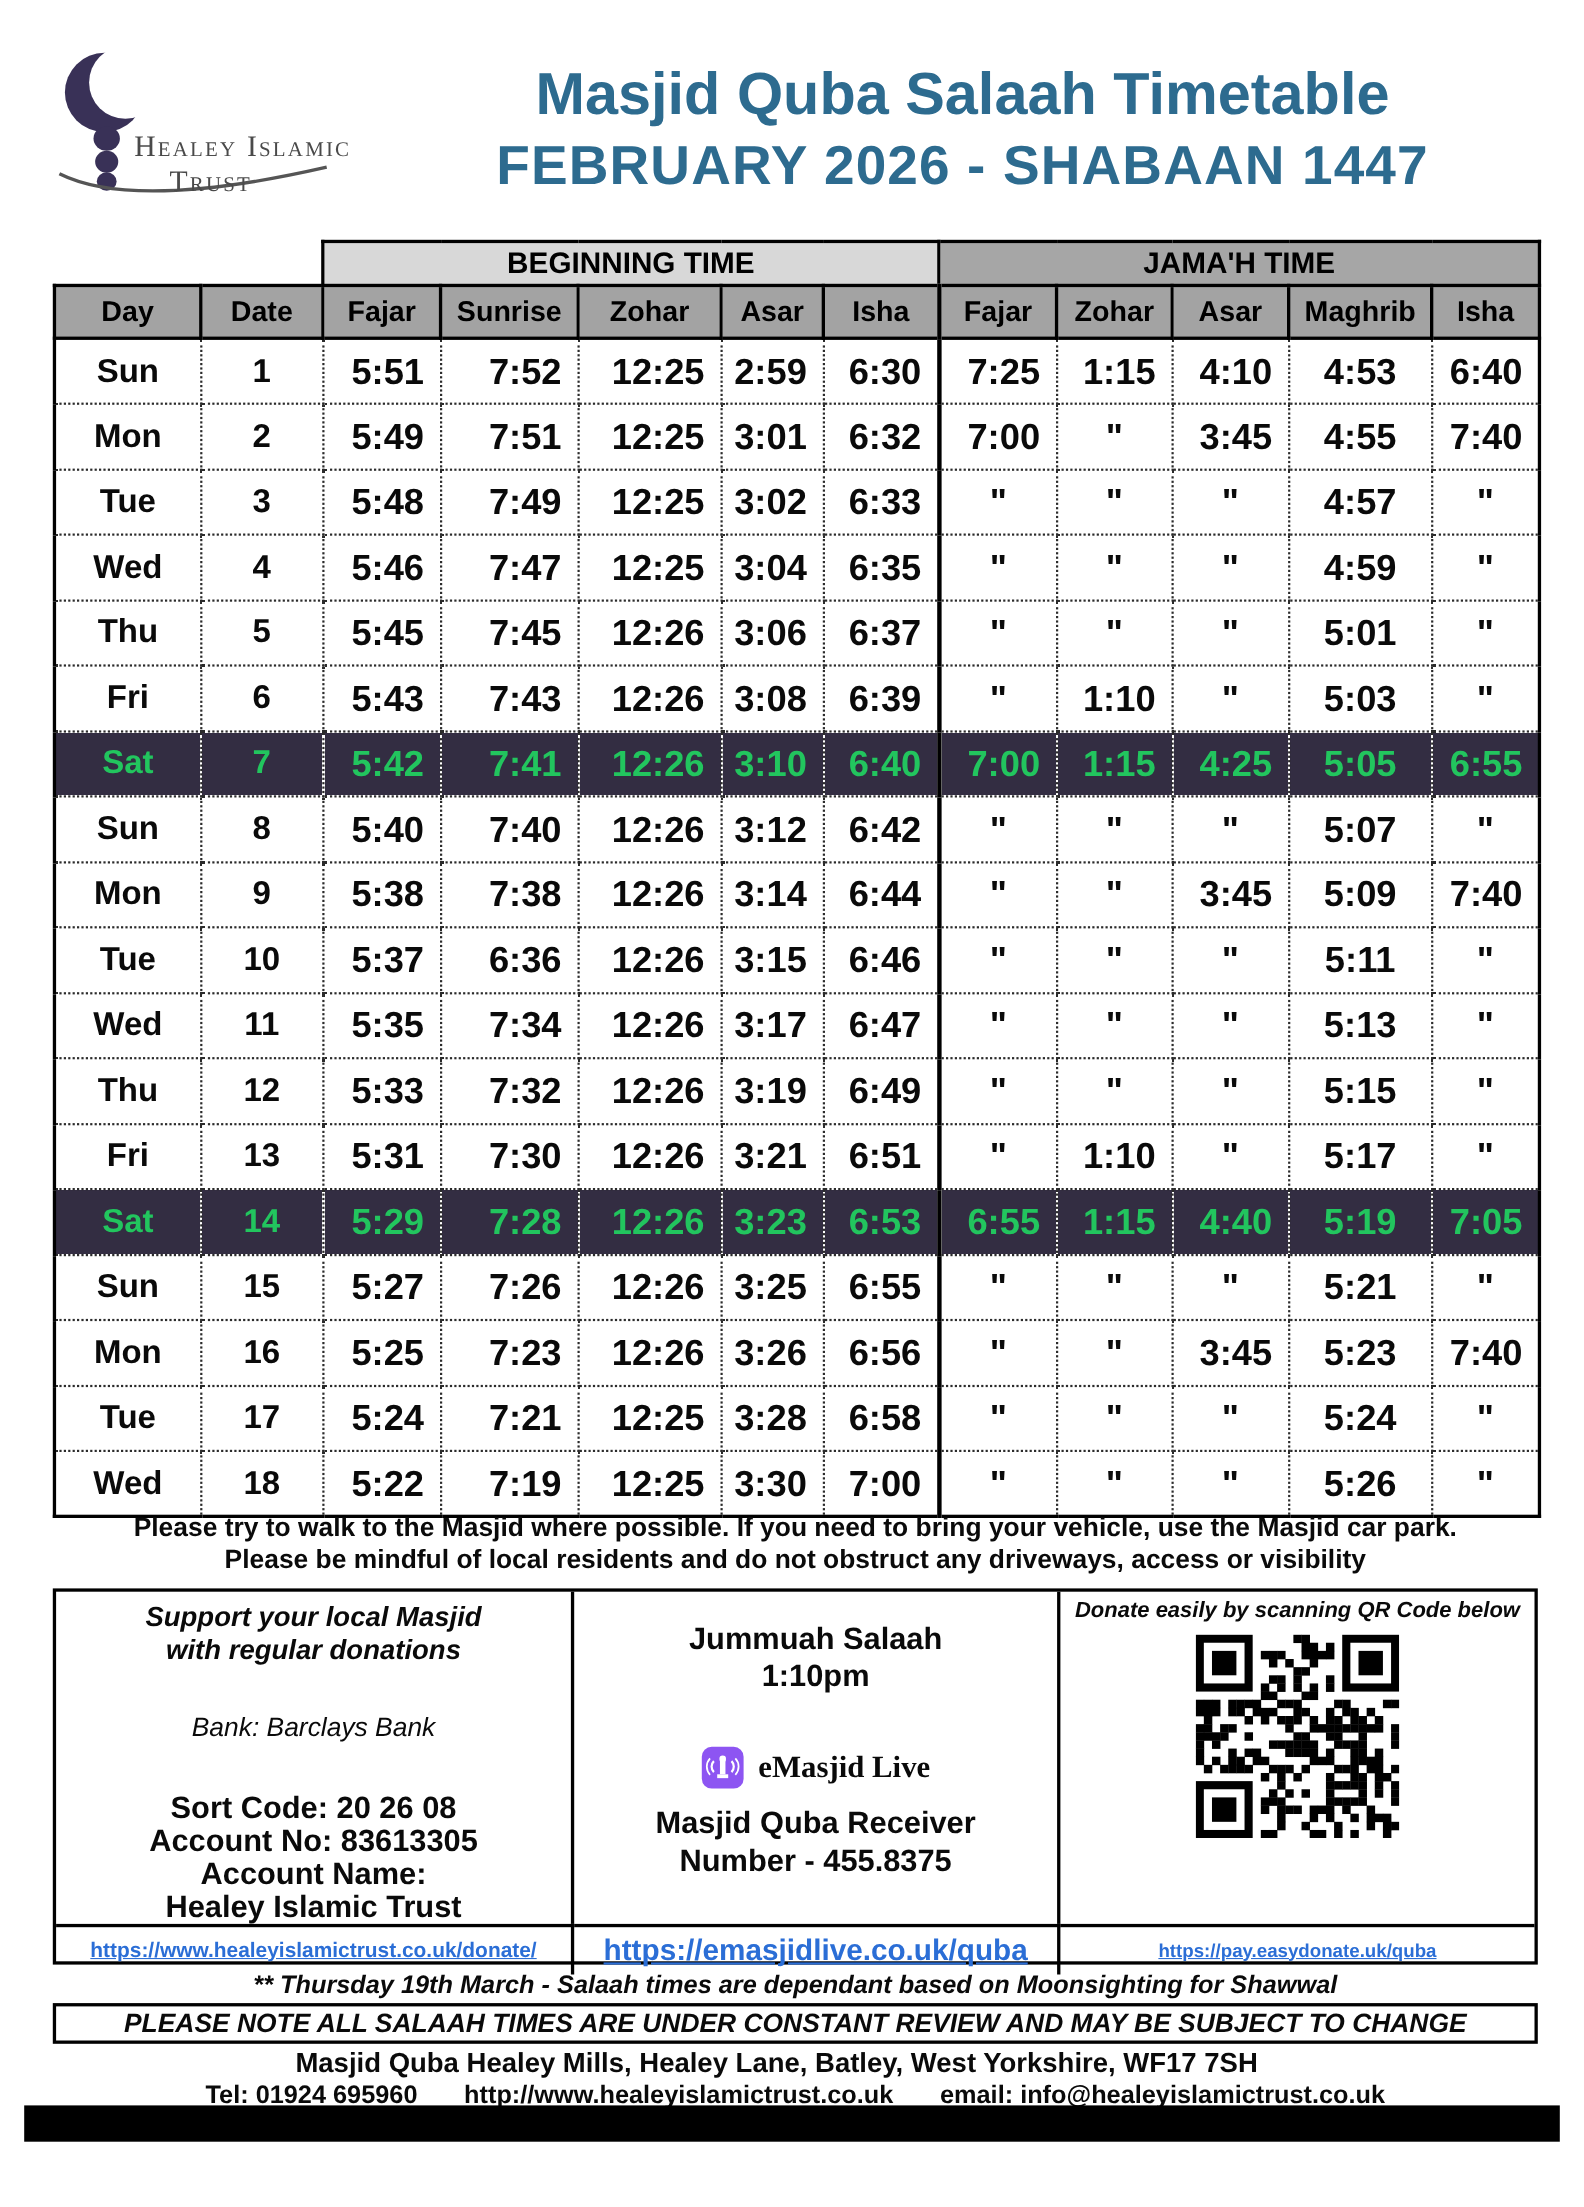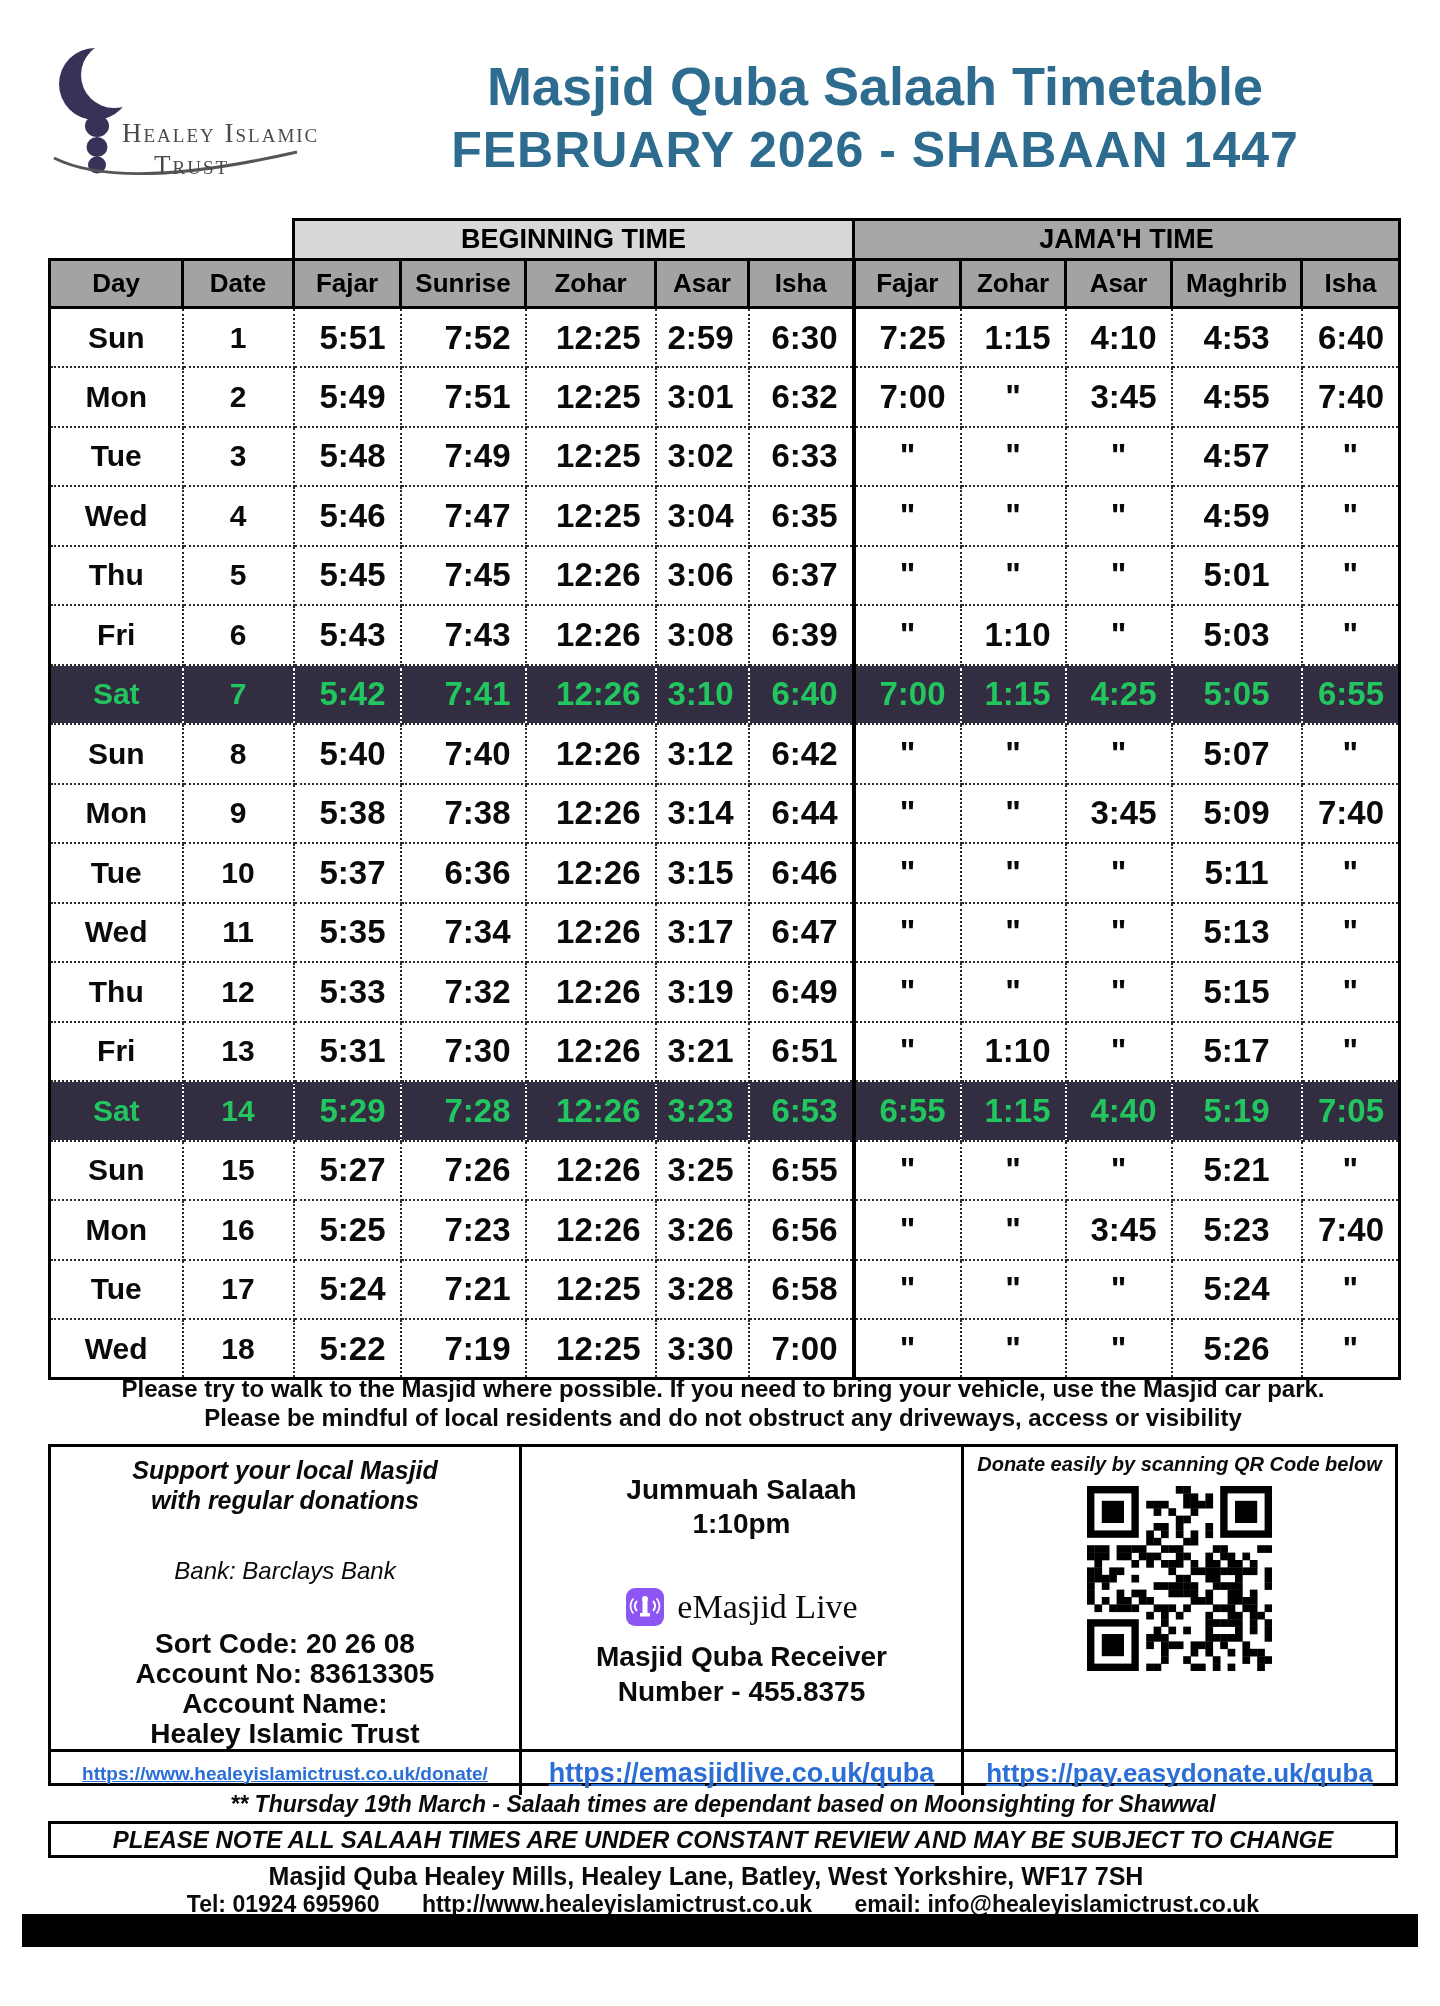--- a/index.html
+++ b/index.html
@@ -44,27 +44,27 @@
   
   .bbox{position:absolute;left:48px;top:1444px;width:1350px;height:342px;border:3px solid #000;
         display:grid;grid-template-columns:471px 442px 1fr;grid-template-rows:1fr 46px;box-sizing:border-box;}
   .bcell{border-right:3px solid #000;text-align:center;box-sizing:border-box;}
   .bcell.last{border-right:none;}
   .lrow{border-top:3px solid #000;border-right:3px solid #000;display:flex;align-items:center;justify-content:center;box-sizing:border-box;}
   .lrow.last{border-right:none;}
   a.blu{color:#2b6ed6;font-weight:bold;text-decoration:underline;}
   .l1 a{font-size:19px;}
   .l2 a{font-size:27px;}
-  .l3 a{font-size:26px;}
+  .l3 a{font-size:17px;}
   .sb-h{font-size:25px;font-weight:bold;font-style:italic;line-height:30px;margin-top:8px;}
   .sb-bank{font-size:24px;font-style:italic;margin-top:42px;}
   .sb-acct{font-size:28px;font-weight:bold;line-height:30px;margin-top:44px;}
   .jm-t{font-size:28px;font-weight:bold;line-height:34px;margin-top:26px;}
   .em-row{display:flex;align-items:center;justify-content:center;gap:12px;margin-top:46px;}
-  .em-label{font-family:"Liberation Serif",serif;font-weight:normal;font-size:34px;}
+  .em-label{font-family:"Liberation Serif",serif;font-weight:bold;font-size:28px;}
   .jm-r{font-size:28px;font-weight:bold;line-height:35px;margin-top:12px;}
   .qr-cap{font-size:20px;font-weight:bold;font-style:italic;margin-top:6px;}
   .qr-holder{margin-top:10px;display:inline-block;}
   
   .footnote{position:absolute;left:48px;top:1791px;width:1350px;text-align:center;
             font-size:23px;font-style:italic;font-weight:600;}
   .noticebox{position:absolute;left:48px;top:1821px;width:1350px;height:37px;border:3px solid #000;
              box-sizing:border-box;text-align:center;font-size:24px;font-weight:bold;font-style:italic;
              line-height:32px;}
   .address{position:absolute;left:31px;top:1862px;width:1350px;text-align:center;font-size:25px;font-weight:bold;}

